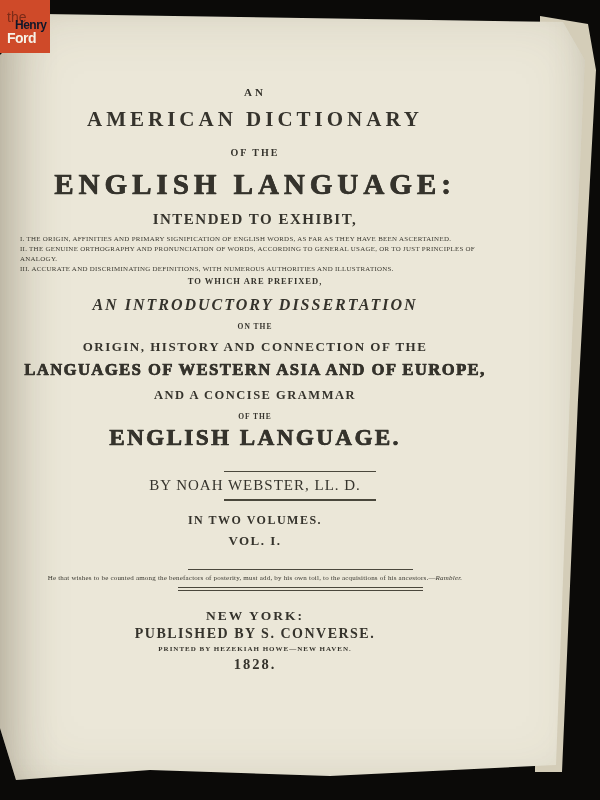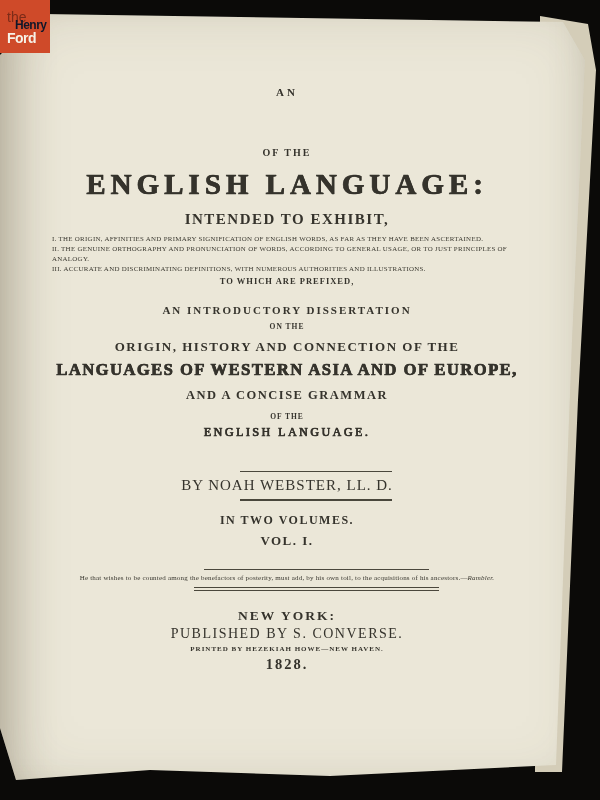--- a/index.html
+++ b/index.html
@@ -13,73 +13,74 @@
   }
   
   .page{
     position:absolute;inset:0;background:#ebe7d8;
     clip-path:polygon(42px 14px,563px 22px,585px 60px,572px 340px,556px 765px,330px 776px,150px 770px,16px 780px,0px 728px,0px 55px);
     box-shadow:inset 0 0 70px rgba(95,85,60,.22),
                inset 30px 0 45px -20px rgba(95,85,60,.32),
                inset -22px -12px 45px -18px rgba(95,85,60,.28);
   }
 
-  .content{position:absolute;inset:0;color:#35332c;margin-left:32px;}
+  .content{position:absolute;inset:0;color:#35332c;}
   .line{position:absolute;left:15px;width:480px;text-align:center;white-space:nowrap;}
   .fat{-webkit-text-stroke:0.6px #35332c;text-shadow:0.4px 0 0 #35332c;}
 
   .t-an{top:86px;font-size:11px;font-weight:bold;letter-spacing:3px;}
   .t-amdict{top:107px;font-size:21px;font-weight:bold;letter-spacing:4px;}
   .t-ofthe1{top:147px;font-size:10px;font-weight:bold;letter-spacing:2px;}
   .t-engl{top:168px;font-size:29px;font-weight:bold;letter-spacing:5px;}
   .t-intended{top:211px;font-size:15px;font-weight:bold;letter-spacing:1.5px;}
   .items{position:absolute;top:234px;left:20px;width:475px;text-align:left;font-size:6.9px;line-height:10px;letter-spacing:.3px;color:#3a3830;}
   .t-prefixed{top:276px;font-size:8.5px;font-weight:bold;letter-spacing:1px;}
-  .t-dissert{top:304px;font-size:11px;font-weight:bold;letter-spacing:2px;}
+  .t-dissert{top:296px;font-size:16px;font-weight:bold;letter-spacing:2px;font-style:italic;}
   .t-onthe{top:322px;font-size:7.5px;font-weight:bold;letter-spacing:1px;}
   .t-origin{top:339px;font-size:13px;font-weight:bold;letter-spacing:1.5px;}
   .t-languages{top:360px;font-size:16.5px;font-weight:bold;letter-spacing:1.5px;}
   .t-grammar{top:388px;font-size:12.5px;font-weight:bold;letter-spacing:1.5px;}
   .t-ofthe2{top:412px;font-size:7.5px;font-weight:bold;letter-spacing:1px;}
-  .t-englang2{top:425px;font-size:12px;font-weight:normal;letter-spacing:2.5px;}
+  .t-englang2{top:425px;font-size:23px;font-weight:bold;letter-spacing:2.5px;}
 
   .rule{position:absolute;left:0;right:0;margin:0 auto;background:#4a473c;height:1px;}
   .rule-a{top:471px;width:152px;}
   .t-byline{top:477px;font-size:15px;font-weight:normal;letter-spacing:1px;}
   .rule-b{top:499px;width:152px;border-bottom:1px solid rgba(74,71,60,.45);height:1px;background:#4a473c;}
   .t-volumes{top:513px;font-size:12px;font-weight:bold;letter-spacing:1.5px;}
   .t-vol{top:533px;font-size:13px;font-weight:bold;letter-spacing:1.5px;}
 
   .rule-epi-top{top:569px;width:225px;}
   .t-epigraph{top:574px;font-size:7px;letter-spacing:.2px;color:#3a3830;}
   .t-epigraph .attr{font-style:italic;}
   .rule-epi-bot{top:587px;width:245px;height:1px;background:#4a473c;border-bottom:1px solid #4a473c;padding-bottom:1.5px;background-clip:content-box;}
 
   .t-city{top:608px;font-size:13.5px;font-weight:bold;letter-spacing:2px;}
-  .t-publisher{top:626px;font-size:14px;font-weight:normal;letter-spacing:1.5px;}
+  .t-publisher{top:626px;font-size:14px;font-weight:bold;letter-spacing:1.5px;}
   .t-printer{top:645px;font-size:7px;font-weight:bold;letter-spacing:1px;}
   .t-year{top:656px;font-size:14.5px;font-weight:bold;letter-spacing:2px;}
 
   
   .logo{position:absolute;top:0;left:0;width:50px;height:53px;background:#cf4a29;font-family:"Liberation Sans",sans-serif;}
   .logo .the{position:absolute;left:7px;top:9px;font-size:14px;font-weight:normal;color:#7c2b18;letter-spacing:0;}
   .logo .henry{position:absolute;left:15px;top:18px;font-size:12px;font-weight:bold;color:#0f172a;letter-spacing:-0.5px;}
   .logo .ford{position:absolute;left:7px;top:30px;font-size:14px;font-weight:bold;color:#f6f2e7;letter-spacing:-0.5px;}
 </style>
 </head>
 <body>
 
 <div class="photo">
 
   <div class="under-page"></div>
 
   <div class="page">
     <div class="content">
 
       <div class="line t-an">AN</div>
+      <div class="line t-amdict">AMERICAN DICTIONARY</div>
       <div class="line t-ofthe1">OF THE</div>
       <div class="line t-engl fat">ENGLISH LANGUAGE:</div>
 
       <div class="line t-intended">INTENDED TO EXHIBIT,</div>
 
       <div class="items">
         <div>I. THE ORIGIN, AFFINITIES AND PRIMARY SIGNIFICATION OF ENGLISH WORDS, AS FAR AS THEY HAVE BEEN ASCERTAINED.</div>
         <div>II. THE GENUINE ORTHOGRAPHY AND PRONUNCIATION OF WORDS, ACCORDING TO GENERAL USAGE, OR TO JUST PRINCIPLES OF ANALOGY.</div>
         <div>III. ACCURATE AND DISCRIMINATING DEFINITIONS, WITH NUMEROUS AUTHORITIES AND ILLUSTRATIONS.</div>
       </div>

